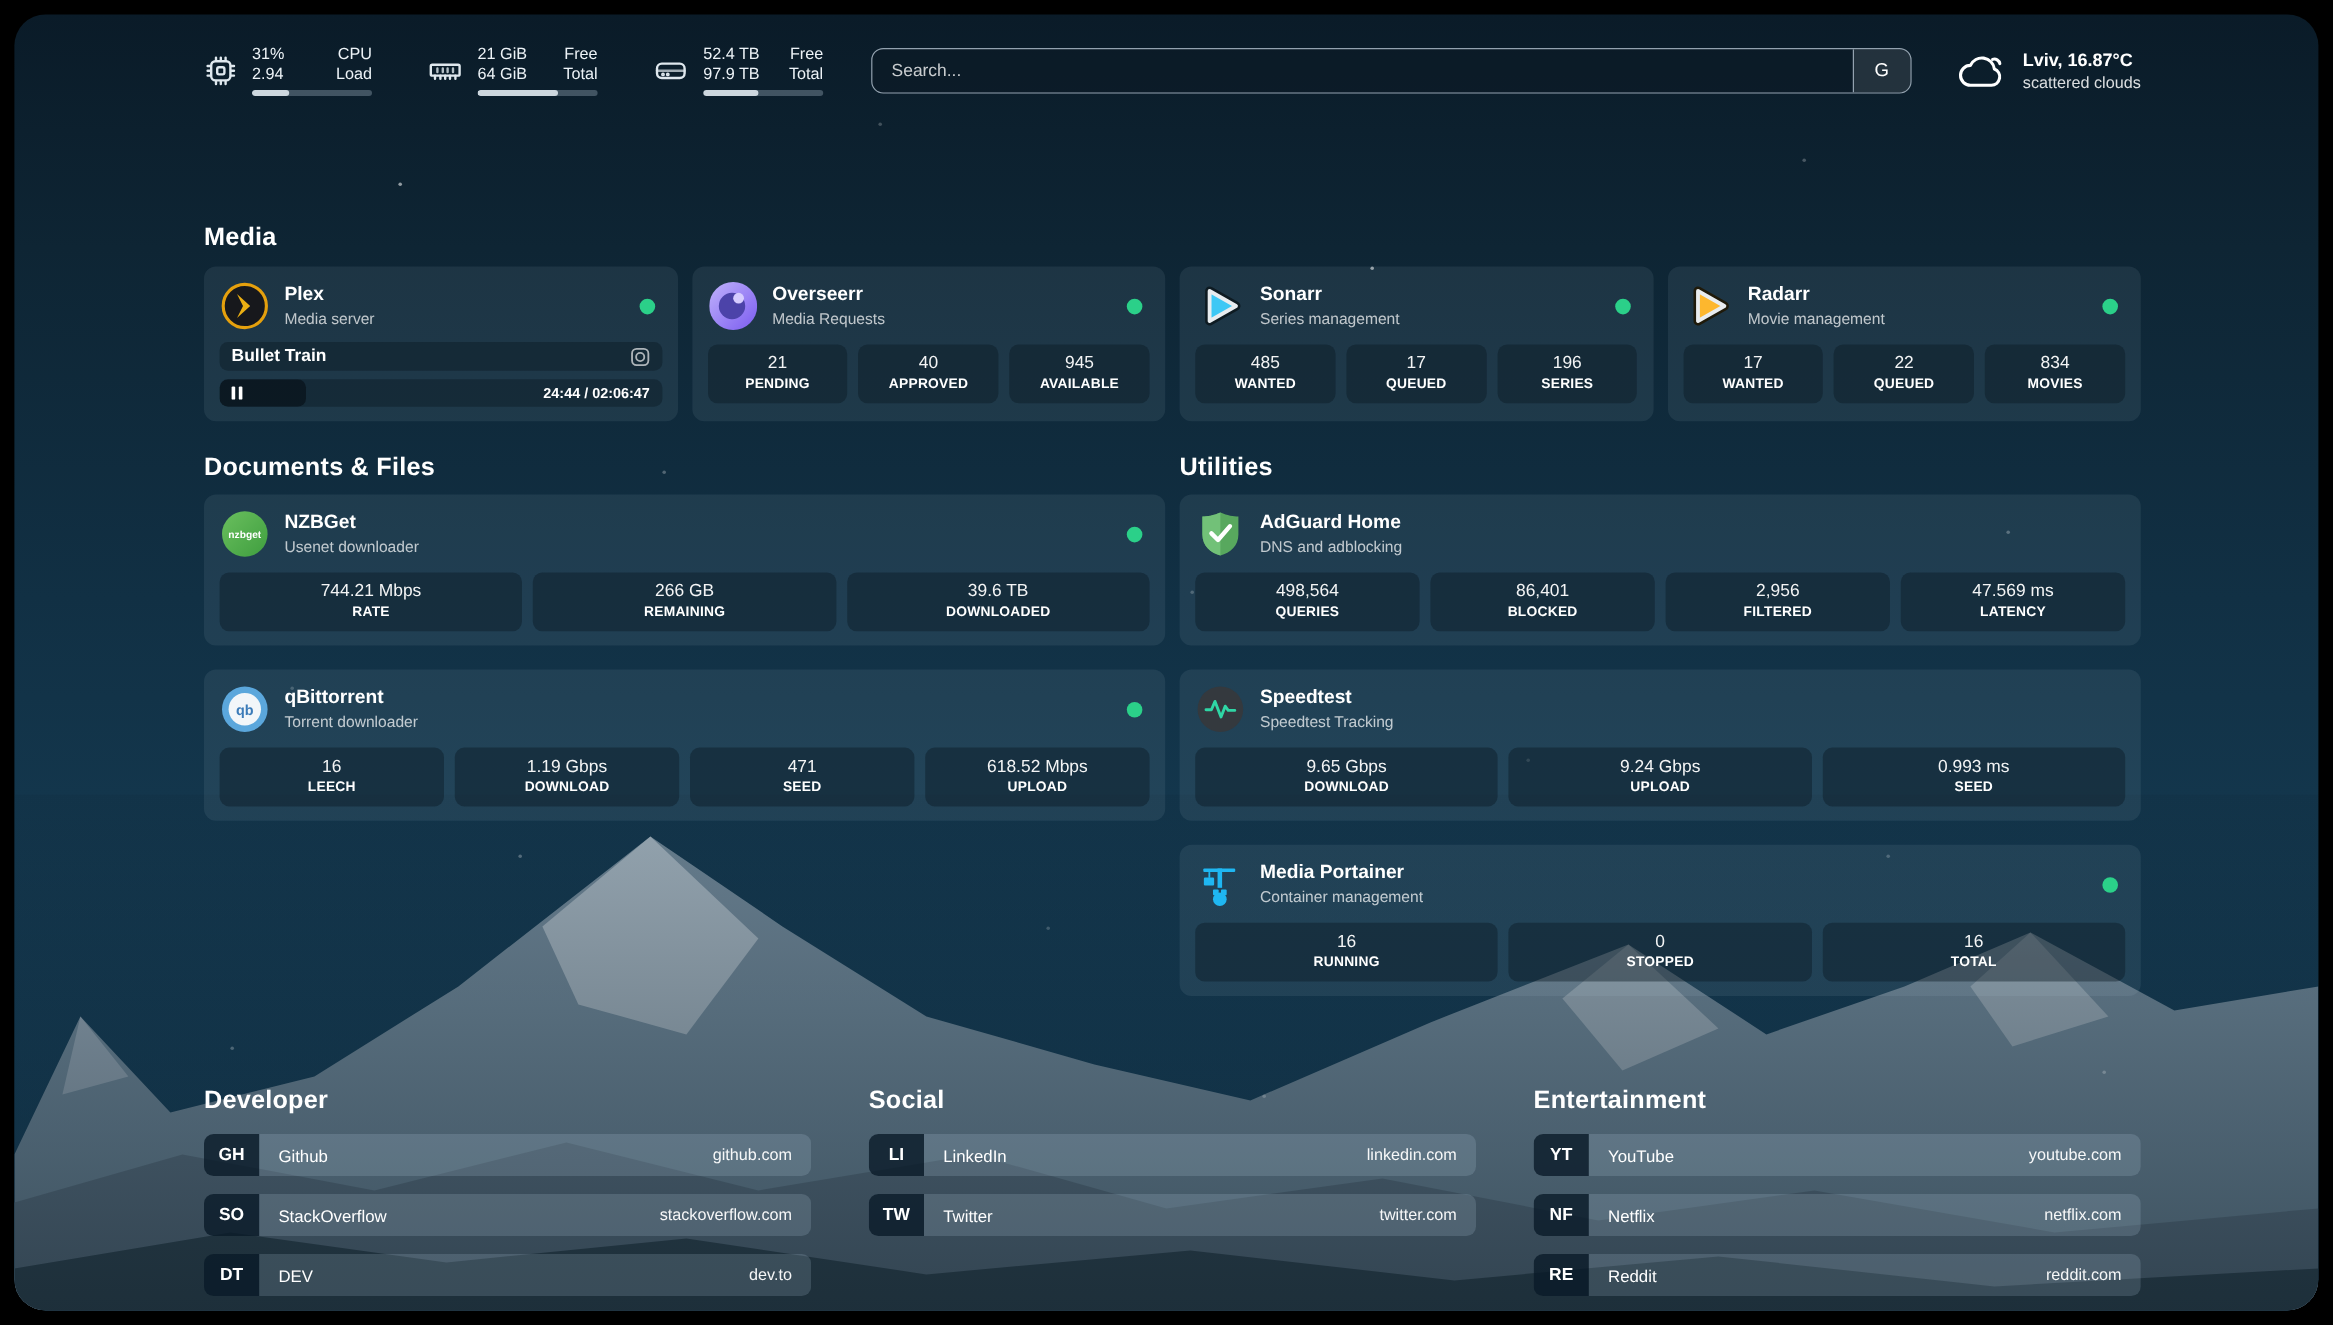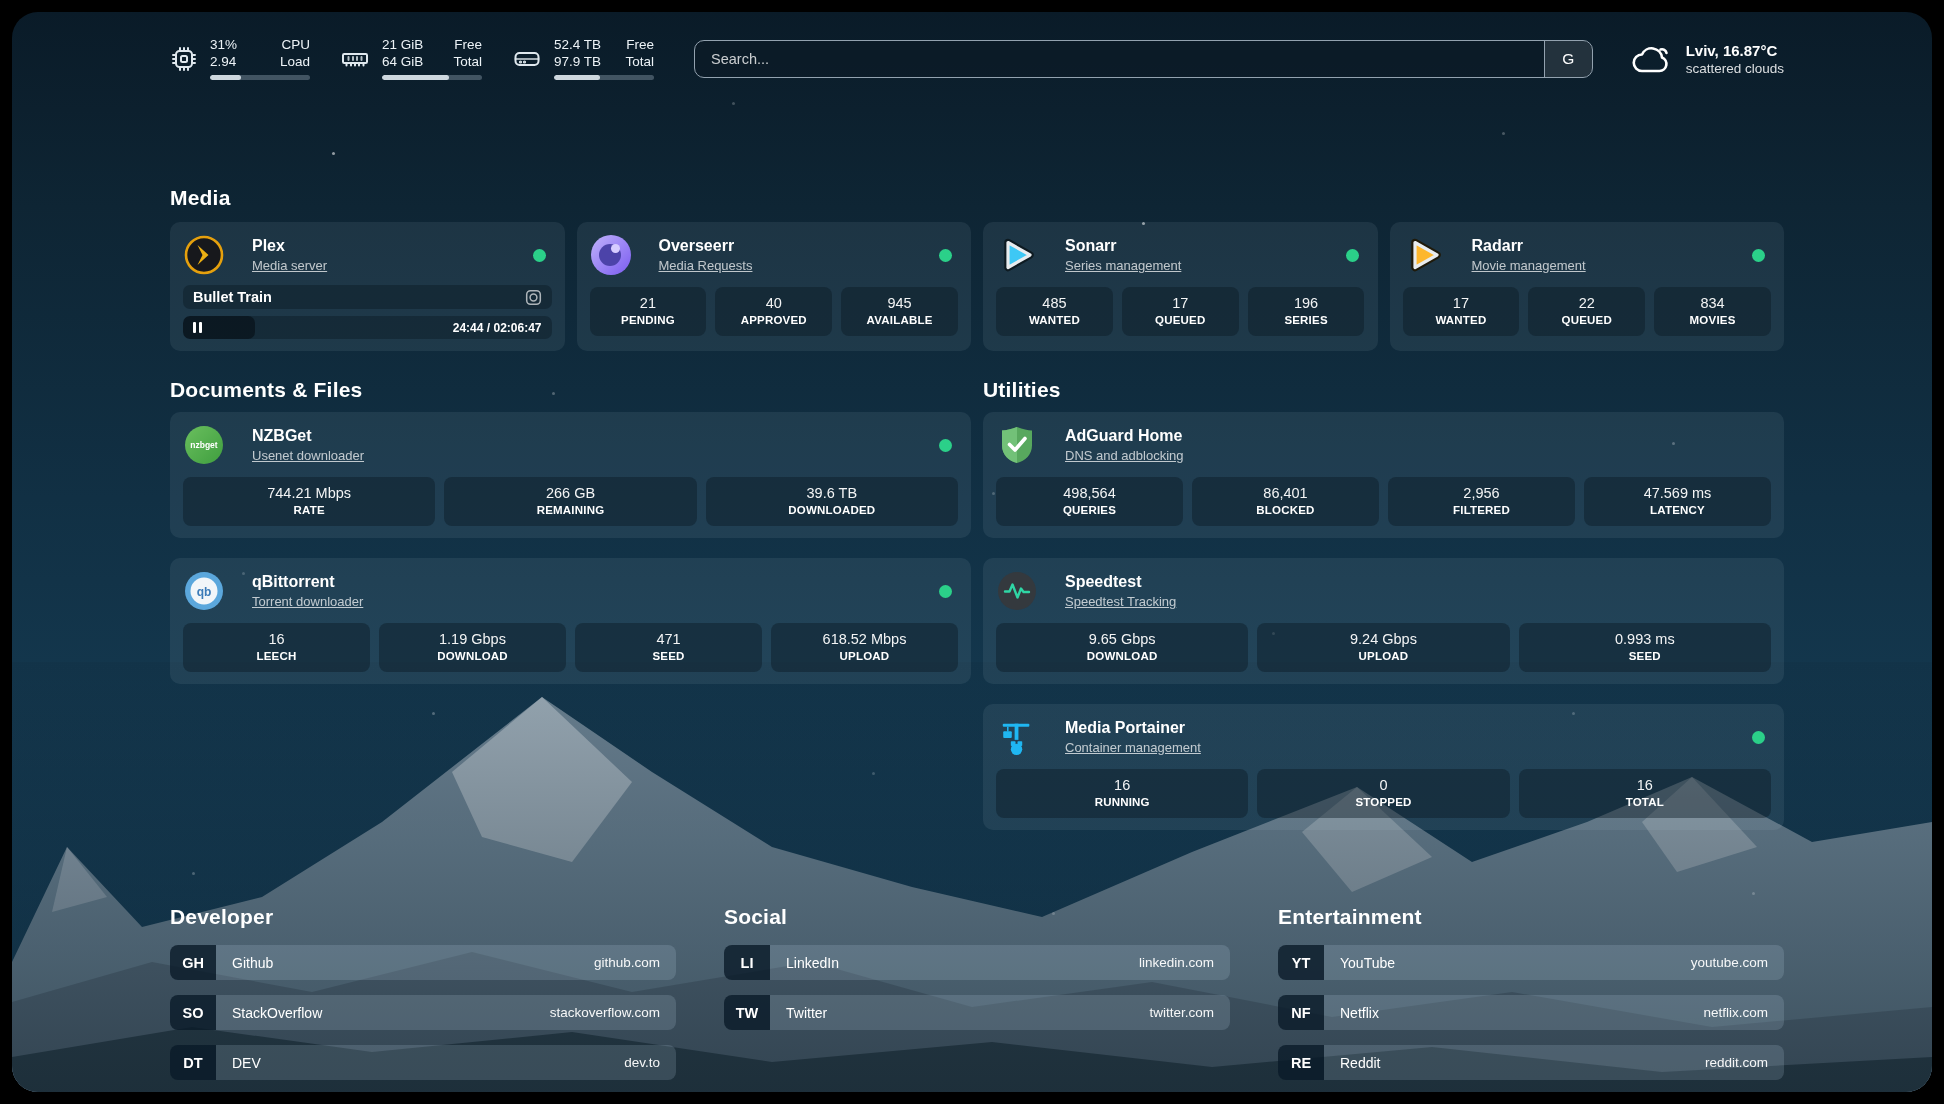--- a/index.html
+++ b/index.html
@@ -7,21 +7,21 @@
   .frame { width:1944px; height:1104px; background:#000; position:relative; overflow:hidden; }
   .screen { position:absolute; left:12px; top:12px; right:12px; bottom:12px; border-radius:26px; overflow:hidden;
             background:linear-gradient(180deg,#0a1b28 0%,#0e2534 18%,#113044 45%,#143950 68%,#16405a 88%); }
   .mountains { position:absolute; left:0; right:0; bottom:0; width:100%; height:430px; display:block; }
   .specks { position:absolute; inset:0; pointer-events:none; }
   .specks i { position:absolute; width:3px; height:3px; border-radius:50%; background:rgba(255,255,255,.55); display:block; }
   .content { position:relative; height:100%; padding:0 148px 0 158px; display:flex; flex-direction:column; }
 
   
   .topbar { margin-top:25px; display:flex; align-items:center; }
-  .stats-group { display:flex; gap:30px; align-items:center; }
+  .stats-group { display:flex; gap:46px; align-items:center; }
   .stat { display:flex; gap:12px; align-items:center; color:#edf3f7; }
   .stat-text { width:100px; font-size:13.5px; font-weight:500; }
   .stat-line { display:flex; justify-content:space-between; line-height:16.5px; }
   .stat-bar { height:5px; border-radius:3px; background:rgba(148,166,180,.4); margin-top:5px; overflow:hidden; }
   .stat-bar-fill { height:100%; background:#cdd7de; border-radius:3px; }
   .searchbox { flex:1; margin:0 36px 0 40px; height:38px; border:1.5px solid #93a2af; border-radius:10px;
                background:rgba(12,24,34,.38); display:flex; overflow:hidden; }
   .searchbox input { flex:1; background:transparent; border:none; outline:none; color:#fff; font-size:14.5px;
                      padding:0 16px; font-family:inherit; }
   .searchbox input::placeholder { color:rgba(255,255,255,.78); }
@@ -30,24 +30,24 @@
   .weather { display:flex; gap:13px; align-items:center; color:#fff; }
   .weather-line1 { font-size:15px; font-weight:600; }
   .weather-line2 { font-size:13.5px; color:rgba(255,255,255,.85); margin-top:2px; }
   .divider { margin-top:30px; height:2px; background:rgba(233,240,246,.72); border-radius:1px; }
 
   
   .section-title { font-size:21px; font-weight:600; color:#fff; letter-spacing:.2px; line-height:28px; }
   .media-section { margin-top:74px; }
   .media-grid { margin-top:10px; display:grid; grid-template-columns:repeat(4,1fr); gap:12px; }
   .card { background:rgba(194,223,237,.085); border-radius:10px; padding:12px 13px; cursor:pointer; }
-  .card-header { display:flex; align-items:center; gap:27px; }
+  .card-header { display:flex; align-items:center; gap:12px; }
   .svc-icon { width:42px; height:42px; flex:0 0 auto; display:flex; align-items:center; justify-content:center; }
   .svc-name { font-size:16px; font-weight:600; color:#fff; line-height:20px; }
-  .svc-desc { font-size:13px; color:rgba(255,255,255,.72); line-height:17px; margin-top:1px;text-decoration:underline; }
+  .svc-desc { font-size:13px; color:rgba(255,255,255,.72); line-height:17px; margin-top:1px; }
   .status-dot { width:13px; height:13px; border-radius:50%; background:#2bd089; margin-left:auto; margin-right:6px; flex:0 0 auto; }
   .stats-row { display:flex; gap:9px; margin-top:11px; }
   .stat-tile { flex:1; background:rgba(10,24,34,.42); border-radius:8px; text-align:center; padding:7px 2px 8px; }
   .tile-value { font-size:14.5px; color:rgba(255,255,255,.95); line-height:18px; }
   .tile-label { font-size:11.5px; font-weight:700; color:#fff; line-height:15px; margin-top:1px; letter-spacing:.2px; }
   .now-row { margin-top:9px; background:rgba(10,24,34,.42); border-radius:7px; display:flex; align-items:center;
              justify-content:space-between; padding:0 10px; height:24px; font-size:14.5px; font-weight:600; color:#fff; }
   .progress-row { margin-top:7px; background:rgba(10,24,34,.42); border-radius:7px; height:23px; position:relative;
                   overflow:hidden; display:flex; align-items:center; }
   .progress-fill { position:absolute; left:0; top:0; bottom:0; background:rgba(5,12,19,.58); border-radius:7px; }

